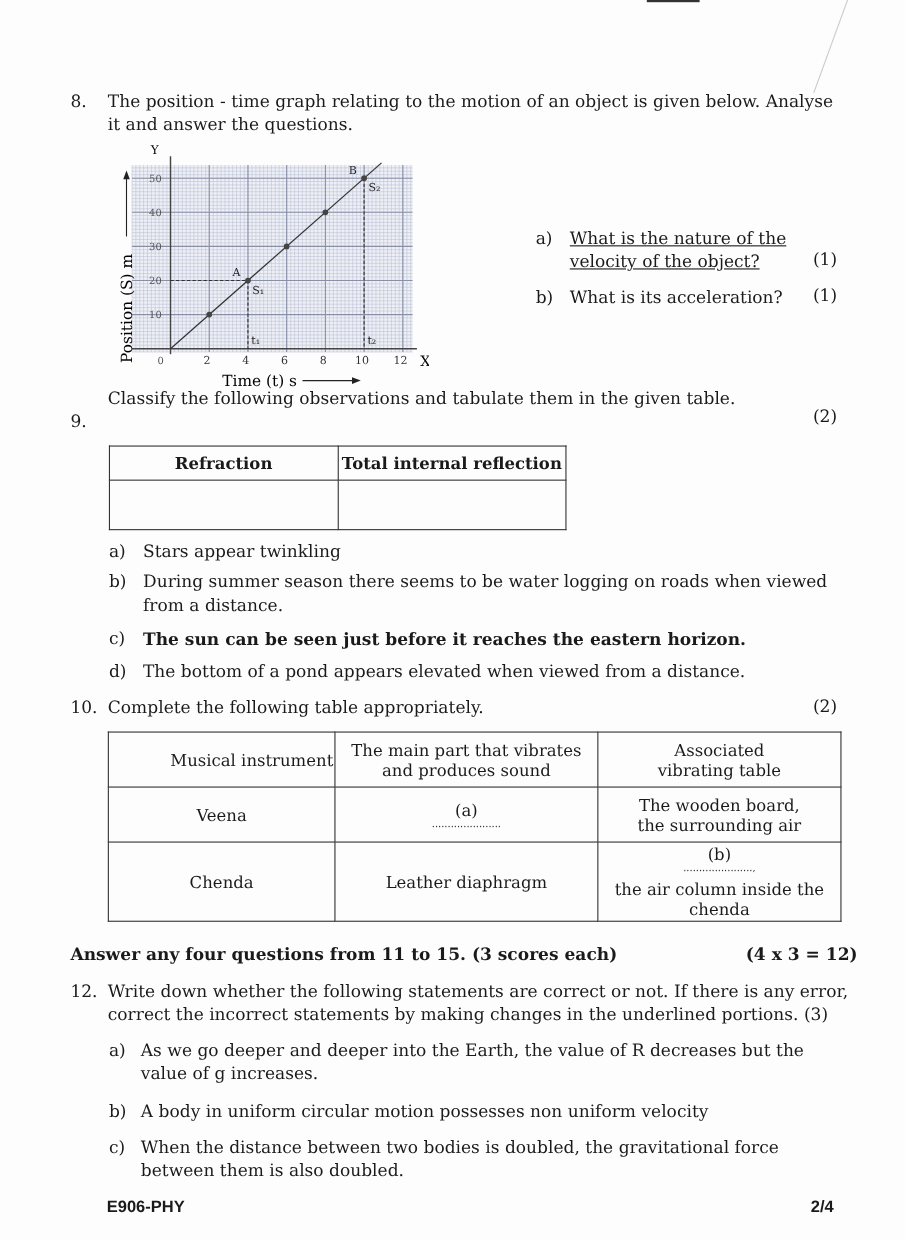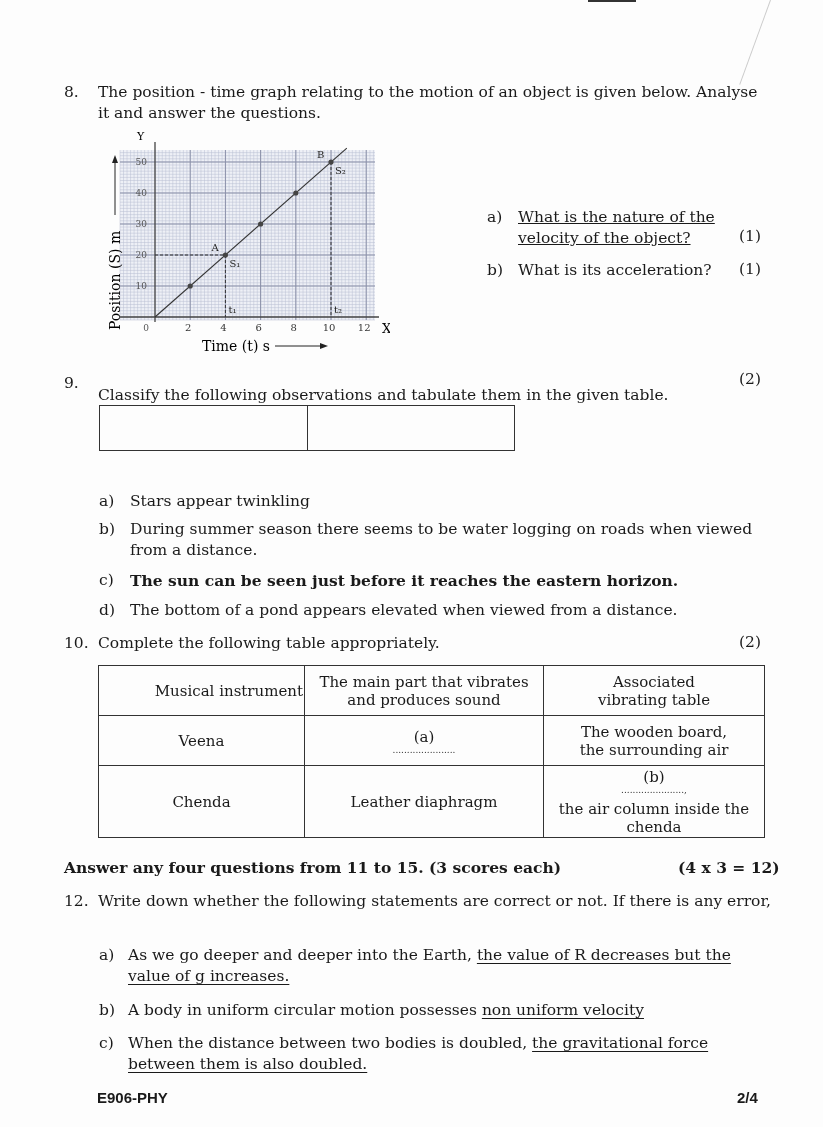--- a/index.html
+++ b/index.html
@@ -16,21 +16,21 @@
   
   #graph { position: absolute; left: 90px; top: 125px; }
   .g-label { font-family: "DejaVu Serif", serif; }
 
   table { border-collapse: collapse; position: absolute; }
   td, th { border: 1.5px solid #333; text-align: center; font-size: 15px; font-weight: normal; }
   .t9 th { font-weight: bold; height: 28px; }
   .t9 td { height: 42px; }
   .t10 td { font-size: 15px; line-height: 18px; }
   .dots { display: block; letter-spacing: 0; font-size: 9px; line-height: 8px; color: #333; }
-  .ul { text-decoration: underline; text-underline-offset: 3px; }
+  .ul { text-underline-offset: 3px; }
   .bold { font-weight: bold; }
   .footer { font-family: "Liberation Sans", sans-serif; font-weight: bold; font-size: 15px; }
 </style>
 </head>
 <body>
 
 <div class="topbar"></div>
 <div class="crease"></div>
 
 <div class="q abs" style="left:64px; top:82px;">8.</div>
@@ -224,25 +224,29 @@
   <div>What is the nature of the</div>
   <div>velocity of the object?</div>
 </div>
 <div class="marks" style="left:739px; top:227px;">(1)</div>
 
 <div class="q abs" style="left:487px; top:260px;">b)</div>
 <div class="q abs" style="left:518px; top:260px;">What is its acceleration?</div>
 <div class="marks" style="left:739px; top:260px;">(1)</div>
 
 <div class="q abs" style="left:64px; top:373px;">9.</div>
-<div class="q abs" style="left:98px; top:385px;">Classify the following observations and tabulate them in the given table.</div>
+<div class="q abs" style="left:98px; top:352px;">Classify the following observations and tabulate them in the given table.</div>
 <div class="marks" style="left:739px; top:370px;">(2)</div>
 
 <table class="t9" style="left:99px; top:405px; width:416px;">
   <tbody>
+      <tr>
+    <th style="width:50%;">Refraction</th>
+    <th>Total internal reflection</th>
+  </tr>
   <tr>
     <td></td>
     <td></td>
   </tr>
 </tbody>
   </table>
 
 <div class="q abs" style="left:99px; top:491px;">a)</div>
 <div class="q abs" style="left:130px; top:491px;">Stars appear twinkling</div>
 
@@ -300,20 +304,24 @@
   </tr>
 </tbody>
   </table>
 
 <div class="q abs bold" style="left:64px; top:857px;">Answer any four questions from 11 to 15. (3 scores each)</div>
 <div class="q abs bold" style="left:678px; top:857px;">(4 x 3 = 12)</div>
 
 <div class="q abs" style="left:64px; top:891px;">12.</div>
 <div class="q abs" style="left:98px; top:891px; width:680px;">
   <div>Write down whether the following statements are correct or not. If there is any error,</div>
+  <div>
+    <span>correct the incorrect statements by making changes in the underlined portions.</span>
+    <span>(3)</span>
+  </div>
 </div>
 
 <div class="q abs" style="left:99px; top:945px;">a)</div>
 <div class="q abs" style="left:128px; top:945px; width:645px;">
   <span>As we go deeper and deeper into the Earth, </span><span class="ul">the value of R decreases but the</span><br>
   <span class="ul">value of g increases.</span>
 </div>
 
 <div class="q abs" style="left:99px; top:1000px;">b)</div>
 <div class="q abs" style="left:128px; top:1000px;">

